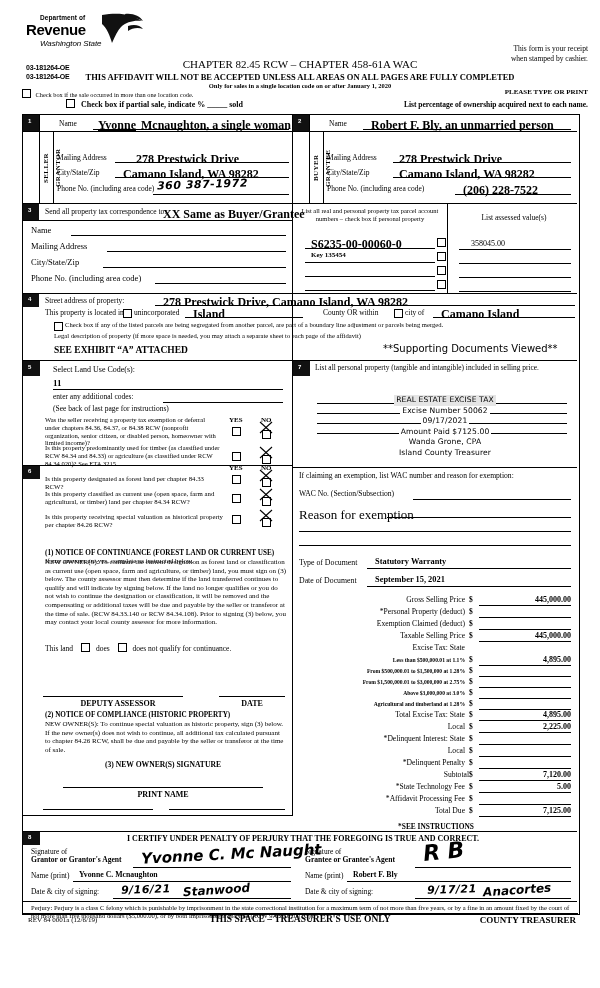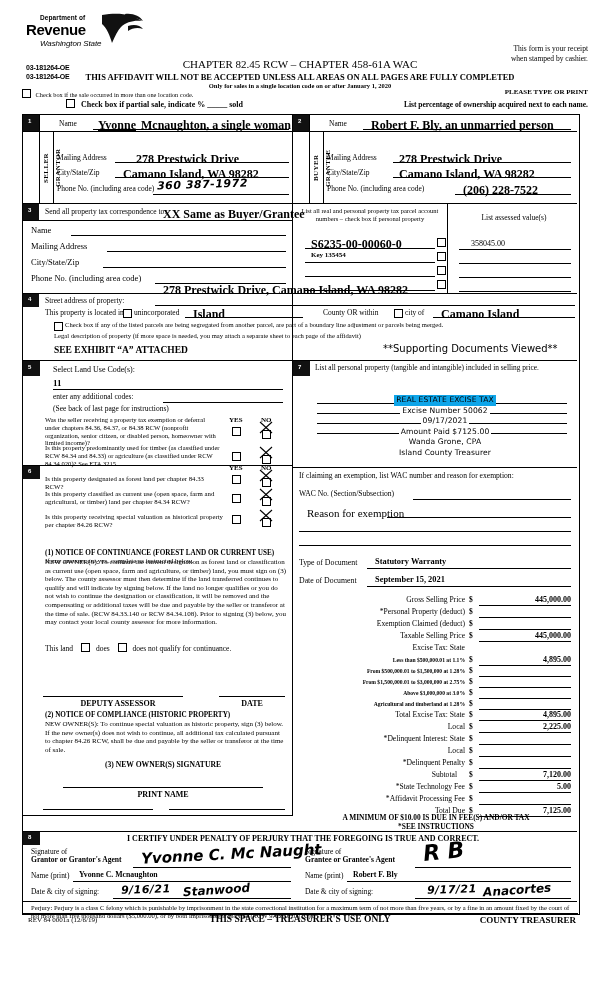--- a/index.html
+++ b/index.html
@@ -206,21 +206,21 @@
       <span class="cbx" style="position:absolute;left:414px;top:165px;"></span>
       <div class="hline" style="left:436px;top:176px;width:112px;"></div>
     </div>
     <div class="hline" style="left:270px;top:178px;width:284px;"></div>
 
     <div class="hline" style="left:0px;top:178px;width:270px;"></div>
     <div style="position:absolute;left:0;top:179px;width:16px;height:13px;background:#111;">
       <span style="color:#fff;font-size:6px;font-family:'Liberation Sans',sans-serif;font-weight:bold;position:absolute;left:5px;top:2px;">4</span>
     </div>
     <div class="fld" style="left:22px;top:181px;">Street address of property:</div>
-    <div class="val" style="left:140px;top:168px;">278 Prestwick Drive, Camano Island, WA  98282</div>
+    <div class="val" style="left:140px;top:180px;">278 Prestwick Drive, Camano Island, WA  98282</div>
     <div class="hline" style="left:132px;top:190px;width:420px;"></div>
 
     <div class="fld" style="left:22px;top:193px;">This property is located in</div>
     <span class="cbx" style="position:absolute;left:100px;top:194px;"></span>
     <div class="fld" style="left:111px;top:193px;">unincorporated</div>
     <div class="val" style="left:170px;top:192px;">Island</div>
     <div class="hline" style="left:162px;top:202px;width:118px;"></div>
     <div class="fld" style="left:300px;top:193px;">County OR  within</div>
     <span class="cbx" style="position:absolute;left:371px;top:194px;"></span>
     <div class="fld" style="left:382px;top:193px;">city of</div>
@@ -333,34 +333,34 @@
       <span style="color:#fff;font-size:6px;font-family:'Liberation Sans',sans-serif;font-weight:bold;position:absolute;left:5px;top:3px;">7</span>
     </div>
     <div class="fld" style="left:292px;top:248px;width:254px;font-size:7.4px;line-height:9px;">List all personal property (tangible and intangible) included in selling price.</div>
 
     <div class="hline" style="left:294px;top:288px;width:250px;"></div>
     <div class="hline" style="left:294px;top:298px;width:250px;"></div>
     <div class="hline" style="left:294px;top:308px;width:250px;"></div>
     <div class="hline" style="left:294px;top:318px;width:250px;"></div>
 
     <div class="stamp" style="left:300px;top:280px;width:244px;">
-      <div style="background:#0ea5e9;display:inline-block;padding:0 2px;">REAL ESTATE EXCISE TAX</div><br>
+      <div style="background:#e5e5e5;display:inline-block;padding:0 2px;">REAL ESTATE EXCISE TAX</div><br>
       <div style="background:#fff;display:inline-block;padding:0 2px;">Excise Number 50062</div><br>
       <div style="background:#fff;display:inline-block;padding:0 2px;">09/17/2021</div><br>
       <div style="background:#fff;display:inline-block;padding:0 2px;">Amount Paid $7125.00</div><br>
       <div style="background:#fff;display:inline-block;padding:0 2px;">Wanda Grone, CPA</div><br>
       <div style="background:#fff;display:inline-block;padding:0 2px;">Island County Treasurer</div>
     </div>
 
     <div class="hline" style="left:270px;top:352px;width:284px;"></div>
 
     <div class="fld" style="left:276px;top:356px;font-size:7.6px;">If claiming an exemption, list WAC number and reason for exemption:</div>
     <div class="fld" style="left:276px;top:374px;font-size:7.6px;">WAC No. (Section/Subsection)</div>
     <div class="hline" style="left:390px;top:384px;width:158px;"></div>
-    <div class="fld" style="left:284px;top:392px;font-size:11px;">Reason for exemption</div>
+    <div class="fld" style="left:276px;top:392px;font-size:13px;">Reason for exemption</div>
     <div class="hline" style="left:364px;top:402px;width:184px;"></div>
     <div class="hline" style="left:276px;top:416px;width:272px;"></div>
     <div class="hline" style="left:276px;top:430px;width:272px;"></div>
 
     <div class="fld" style="left:276px;top:443px;font-size:7.8px;">Type of Document</div>
     <div class="val" style="left:352px;top:442px;font-size:8.4px;">Statutory Warranty</div>
     <div class="hline" style="left:344px;top:453px;width:204px;"></div>
 
     <div class="fld" style="left:276px;top:461px;font-size:7.8px;">Date of Document</div>
     <div class="val" style="left:352px;top:460px;font-size:8.4px;">September 15, 2021</div>
@@ -417,39 +417,38 @@
         <div class="ttamt" style="left: 456px; top: 618.5px; width: 92px;"></div>
         <div class="hline" style="left: 456px; top: 629px; width: 92px;"></div>
         <div class="ttlbl" style="left: 276px; top: 631px; width: 166px;">Local</div>
         <div class="dollar" style="left: 446px; top: 630.5px;">$</div>
         <div class="ttamt" style="left: 456px; top: 630.5px; width: 92px;"></div>
         <div class="hline" style="left: 456px; top: 641px; width: 92px;"></div>
         <div class="ttlbl" style="left: 276px; top: 643px; width: 166px;">*Delinquent Penalty</div>
         <div class="dollar" style="left: 446px; top: 642.5px;">$</div>
         <div class="ttamt" style="left: 456px; top: 642.5px; width: 92px;"></div>
         <div class="hline" style="left: 456px; top: 653px; width: 92px;"></div>
-        <div class="ttlbl" style="left: 268px; top: 655px; width: 166px;">Subtotal</div>
+        <div class="ttlbl" style="left: 280px; top: 655px; width: 166px;">Subtotal</div>
         <div class="dollar" style="left: 446px; top: 654.5px;">$</div>
         <div class="ttamt" style="left: 456px; top: 654.5px; width: 92px;">7,120.00</div>
         <div class="hline" style="left: 456px; top: 665px; width: 92px;"></div>
         <div class="ttlbl" style="left: 276px; top: 667px; width: 166px;">*State Technology Fee</div>
         <div class="dollar" style="left: 446px; top: 666.5px;">$</div>
         <div class="ttamt" style="left: 456px; top: 666.5px; width: 92px;">5.00</div>
         <div class="hline" style="left: 456px; top: 677px; width: 92px;"></div>
         <div class="ttlbl" style="left: 276px; top: 679px; width: 166px;">*Affidavit Processing Fee</div>
         <div class="dollar" style="left: 446px; top: 678.5px;">$</div>
         <div class="ttamt" style="left: 456px; top: 678.5px; width: 92px;"></div>
         <div class="hline" style="left: 456px; top: 689px; width: 92px;"></div>
         <div class="ttlbl" style="left: 276px; top: 691px; width: 166px;">Total Due</div>
         <div class="dollar" style="left: 446px; top: 690.5px;">$</div>
         <div class="ttamt" style="left: 456px; top: 690.5px; width: 92px;">7,125.00</div>
         <div class="hline" style="left: 456px; top: 701px; width: 92px;"></div>
       </div>
 
-    <div class="fld b ctr" style="left:278px;top:698px;width:270px;font-size:7.4px;">A MINIMUM OF $10.00 IS DUE IN FEE(S) AND/OR TAX</div>
     <div class="fld b ctr" style="left:278px;top:707px;width:270px;font-size:7.4px;">*SEE INSTRUCTIONS</div>
 
     <div class="hline" style="left:0px;top:700px;width:270px;"></div>
     <div class="hline" style="left:0px;top:716px;width:554px;"></div>
     <div style="position:absolute;left:0;top:717px;width:17px;height:13px;background:#111;">
       <span style="color:#fff;font-size:6px;font-family:'Liberation Sans',sans-serif;font-weight:bold;position:absolute;left:5px;top:2px;">8</span>
     </div>
     <div class="fld b ctr" style="left:20px;top:719px;width:520px;font-size:8px;">I CERTIFY UNDER PENALTY OF PERJURY THAT THE FOREGOING IS TRUE AND CORRECT.</div>
 
     <div class="fld" style="left:8px;top:732px;font-size:7.4px;">Signature of</div>

